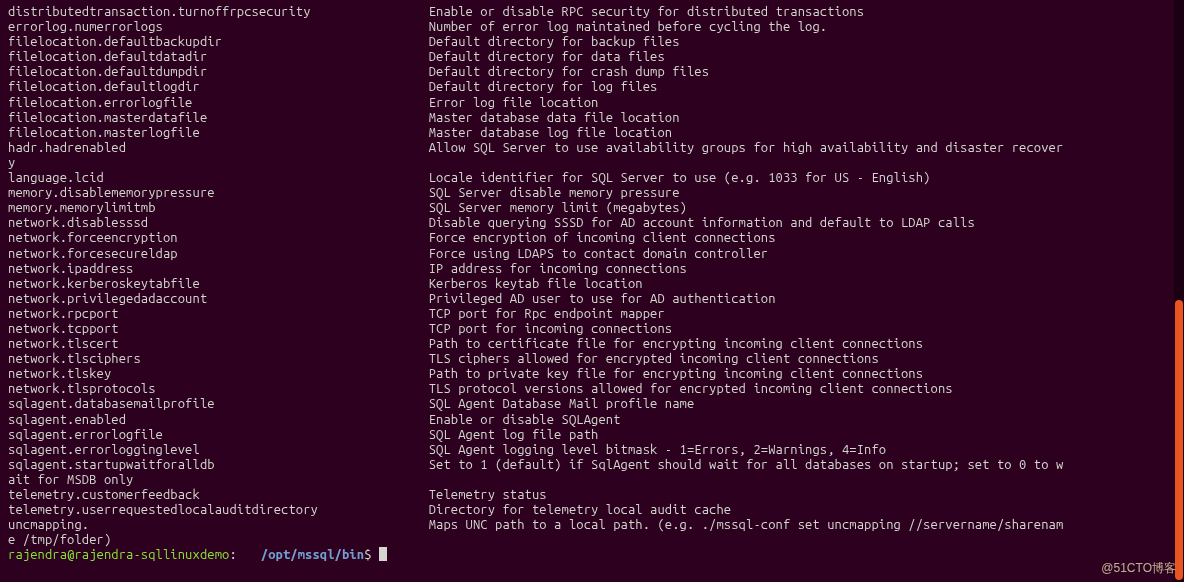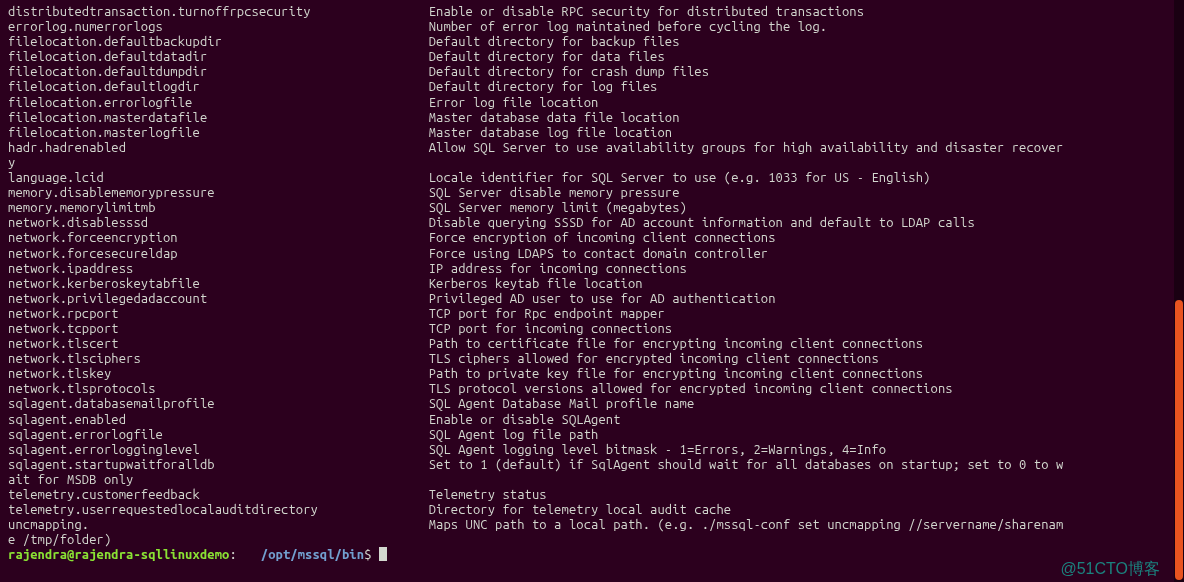--- a/index.html
+++ b/index.html
@@ -13,37 +13,37 @@
     height: 582px;
     overflow: hidden;
     position: relative;
   }
   .terminal {
     padding: 4px 8px 4px 8px;
     white-space: pre;
     letter-spacing: 0.1px;
   }
   .line { white-space: pre; }
-  .prompt-user { color: #8ae234; font-weight: bold; }
+  .prompt-user { color: #8ae234; font-weight: normal; }
   .prompt-path { color: #729fcf; font-weight: bold; margin-left: 24px; }
   .prompt-dollar { color: #d3d7cf; }
   .cursor {
     display: inline-block;
     width: 8px;
     height: 14px;
     background: #d3d7cf;
     vertical-align: text-bottom;
   }
   .watermark {
     position: absolute;
-    right: 24px;
+    right: 8px;
     bottom: 6px;
-    color: #14b8a6;
+    color: #fef9c3;
     font-family: sans-serif;
-    font-size: 16px;
+    font-size: 12px;
     opacity: 0.7;
   }
   .scrollbar {
     position: absolute;
     right: 0; top: 0;
     width: 10px;
     height: 582px;
     background: #1a0012;
   }
   .scrollbar-thumb {

